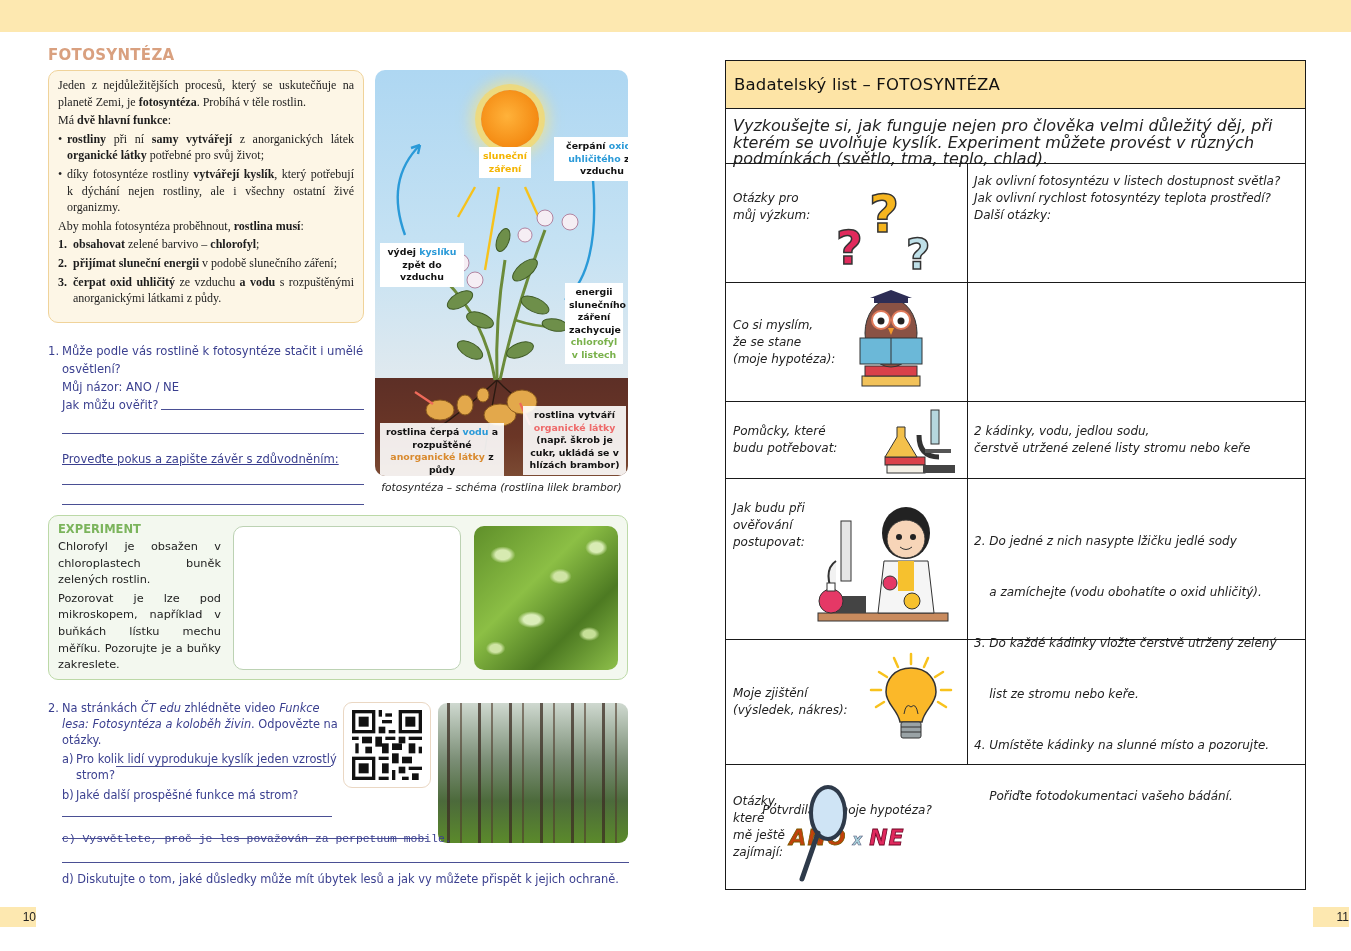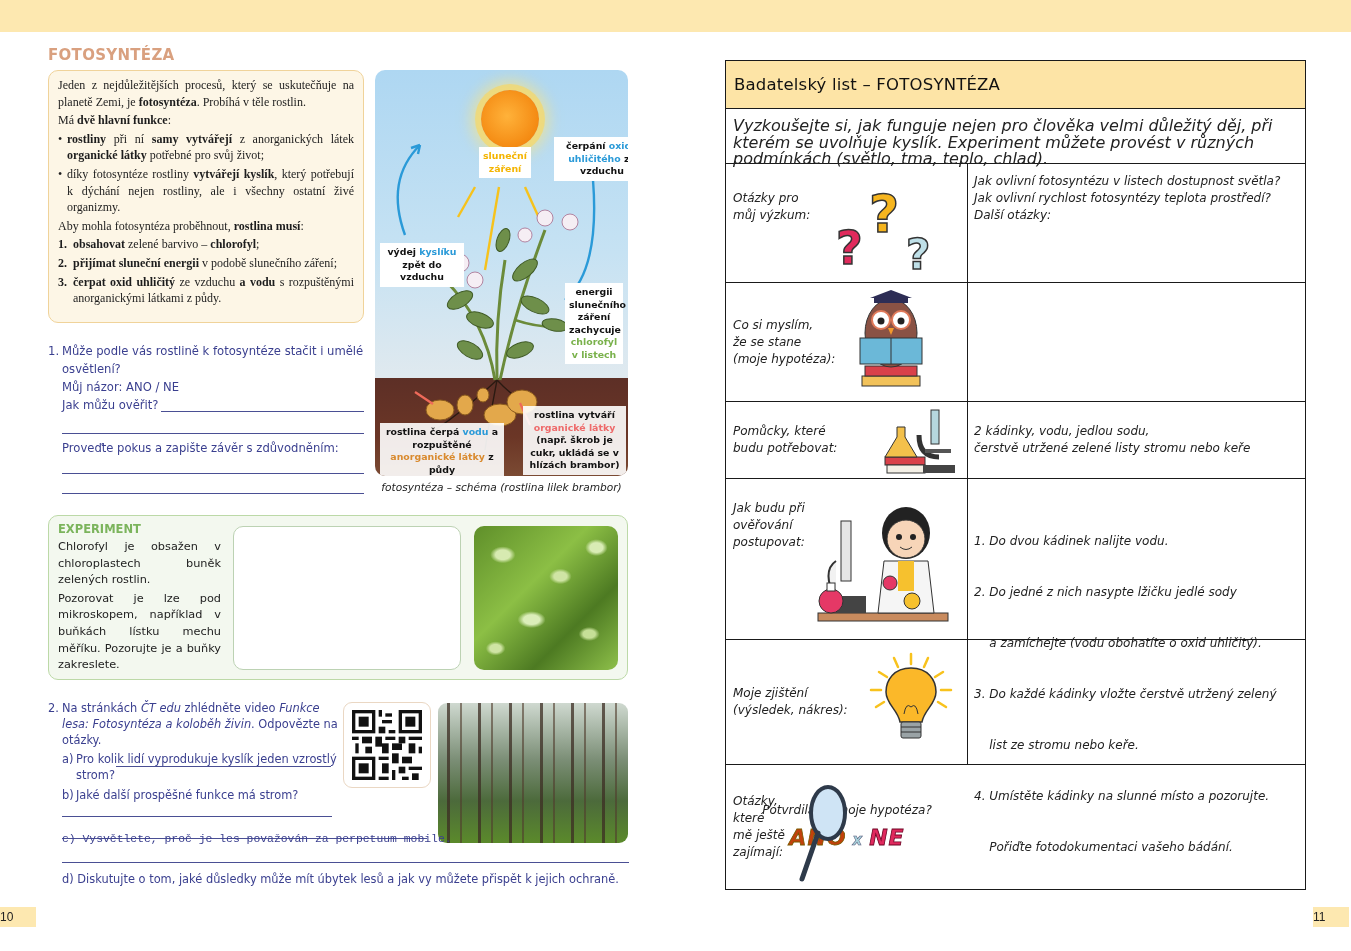--- a/index.html
+++ b/index.html
@@ -58,21 +58,21 @@
   .q2 .sub .m { width: 14px; flex: none; }
   .qr { position: absolute; left: 343px; top: 702px; width: 88px; height: 86px; border: 1.5px solid #ead7c3; border-radius: 9px; background: #fff; }
   .qr svg { position: absolute; left: 8px; top: 6px; }
   .forest { position: absolute; left: 438px; top: 703px; width: 190px; height: 140px; border-radius: 9px; overflow: hidden;
     background:
       repeating-linear-gradient(90deg, transparent 0 9px, rgba(60,45,35,0.75) 9px 12px, transparent 12px 22px, rgba(80,60,45,0.6) 22px 24px, transparent 24px 31px),
       linear-gradient(#cfd9d0 0%, #7c8f77 40%, #4c6a3b 70%, #5b8a2b 100%); }
   .q-c { position: absolute; left: 62px; top: 833px; font-family: Liberation Mono, monospace; font-size: 11.4px; color: #3a3f8f; }
   .q-d { position: absolute; left: 62px; top: 872px; font-family: "DejaVu Sans", sans-serif; font-size: 11.4px; color: #3a3f8f; }
 
-  .page-num { position: absolute; top: 907px; width: 36px; height: 20px; background: #fde8b0; font-family: "Liberation Sans Narrow", "Liberation Sans", sans-serif; font-size: 12px; line-height: 20px; text-align: left; color: #222; }
+  .page-num { position: absolute; top: 907px; width: 36px; height: 20px; background: #fde8b0; font-family: "Liberation Sans Narrow", "Liberation Sans", sans-serif; font-size: 12px; line-height: 20px; text-align: right; color: #222; }
 
   
   .ws { position: absolute; left: 725px; top: 60px; width: 581px; border: 1.5px solid #1a1a1a; font-family: "DejaVu Sans", sans-serif; }
   .ws-head { height: 48px; background: #fde4a6; border-bottom: 1.5px solid #1a1a1a; padding-left: 8px; font-size: 16.5px; line-height: 48px; color: #111; letter-spacing: 0.2px; }
   .ws-intro { height: 55px; border-bottom: 1.5px solid #1a1a1a; padding: 9px 7px 0 7px; font-size: 16px; line-height: 16.5px; color: #222; font-style: italic; }
   .ws-row { display: flex; border-bottom: 1.5px solid #1a1a1a; }
   .ws-row:last-child { border-bottom: none; }
   .ws-left { width: 242px; flex: none; border-right: 1.5px solid #1a1a1a; position: relative; }
   .ws-right { flex: 1; padding: 9px 6px; font-size: 12px; line-height: 17px; font-style: italic; color: #222; }
   .ws-label { position: absolute; left: 7px; font-size: 12px; line-height: 17px; font-style: italic; color: #222; }
@@ -118,28 +118,28 @@
       <span><b>čerpat oxid uhličitý</b><span> ze vzduchu </span><b>a vodu</b><span> s rozpuštěnými anorganickými látkami z půdy.</span></span>
     </div>
 </div>
 
 <div class="q1">
   <div class="row">
       <span class="num">1.</span>
       <span>Může podle vás rostlině k fotosyntéze stačit i umělé osvětlení?</span>
     </div>
   <div style="padding-left:14px">Můj názor: ANO / NE</div>
-  <div style="padding-left:14px; display:flex; align-items:center;">
+  <div style="padding-left:14px; display:flex; align-items:flex-start;">
     <span>Jak můžu ověřit?</span>
     <span class="inline-line" style="flex:1; margin-left:3px;"></span>
   </div>
   <div style="padding-left:14px; margin-top:19px;">
       <div class="write-line"></div>
     </div>
-  <div style="padding-left:14px; margin-top:5px;">Proveďte pokus a zapište závěr s zdůvodněním:</div>
+  <div style="padding-left:14px; margin-top:16px;text-decoration:underline;">Proveďte pokus a zapište závěr s zdůvodněním:</div>
   <div style="padding-left:14px; margin-top:16px;">
       <div class="write-line"></div>
     </div>
   <div style="padding-left:14px; margin-top:19px;">
       <div class="write-line"></div>
     </div>
 </div>
 
 <div class="diagram">
   <div class="soil"></div>
@@ -379,21 +379,20 @@
         <circle cx="83" cy="36" r="3" fill="#222"></circle>
           <circle cx="97" cy="36" r="3" fill="#222"></circle>
         <path d="M84 46 Q90 51 96 46" stroke="#333" fill="none"></path>
         <path d="M68 60 L112 60 L118 112 L62 112 Z" fill="#f5f5f5" stroke="#333"></path>
         <rect x="82" y="60" width="16" height="30" fill="#f6c12e"></rect>
         <circle cx="74" cy="82" r="7" fill="#e53866" stroke="#333"></circle>
         <circle cx="96" cy="100" r="8" fill="#f6c12e" stroke="#333"></circle>
       </svg>
     </div>
     <div class="ws-right" style="padding-top:20px;white-space:pre;">
-      <div>1. Do dvou kádinek nalijte vodu.</div>
       <div>2. Do jedné z nich nasypte lžičku jedlé sody</div>
       <div>    a zamíchejte (vodu obohatíte o oxid uhličitý).</div>
       <div>3. Do každé kádinky vložte čerstvě utržený zelený</div>
       <div>    list ze stromu nebo keře.</div>
       <div>4. Umístěte kádinky na slunné místo a pozorujte.</div>
       <div>    Pořiďte fotodokumentaci vašeho bádání.</div>
     </div>
   </div>
 
   <div class="ws-row" style="height:125px;">

